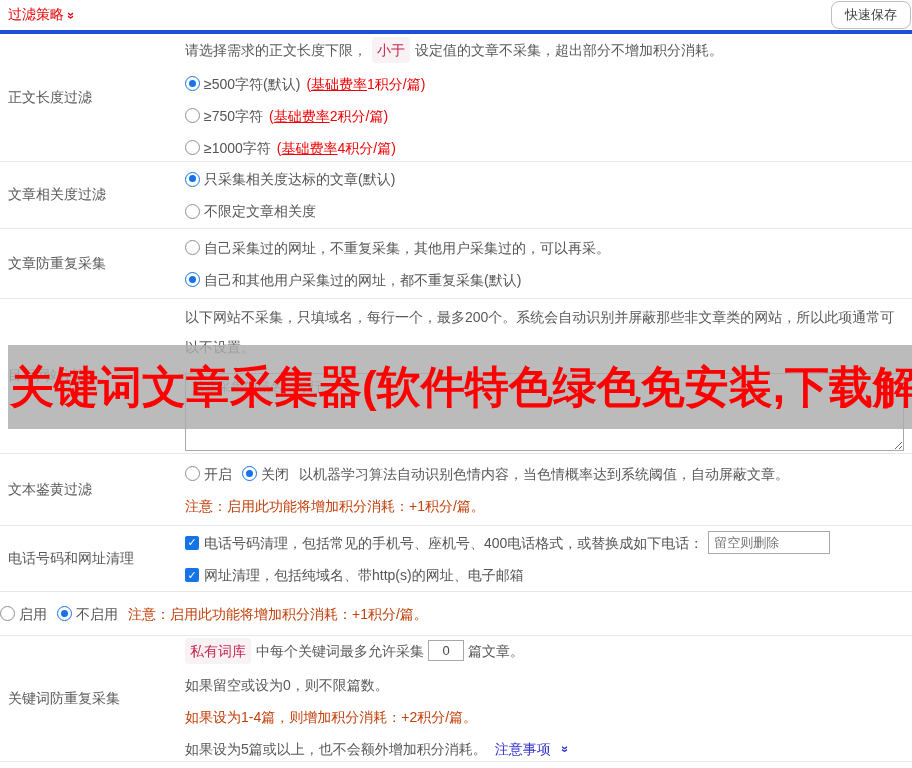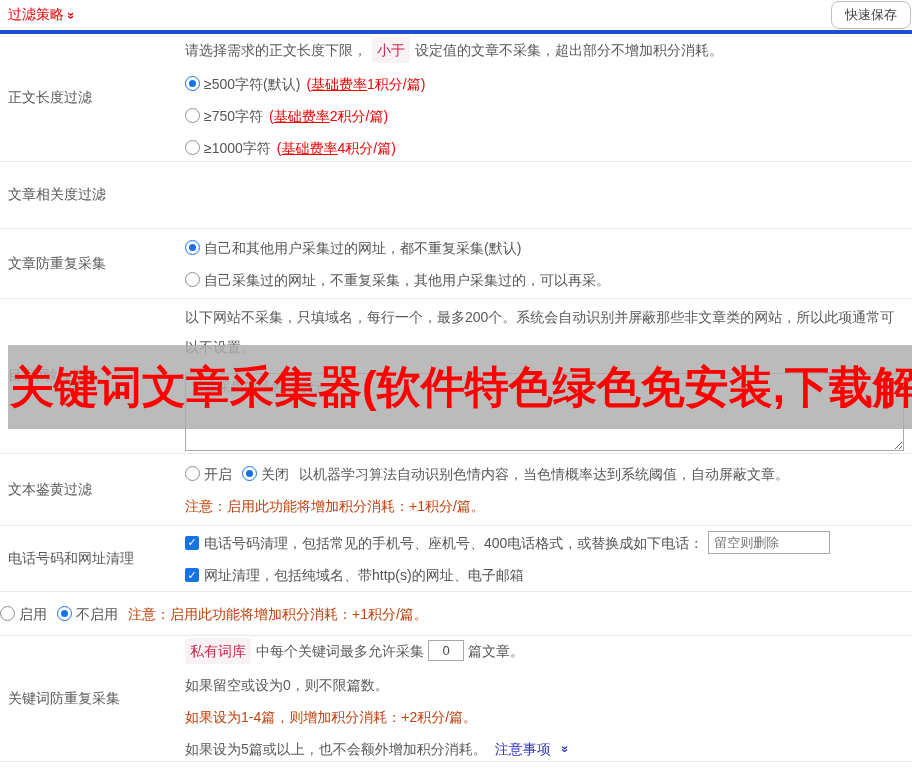--- a/index.html
+++ b/index.html
@@ -92,32 +92,42 @@
     <div class="ln">
       <span class="radio"></span>
       <span class="opt-label">≥1000字符</span>
       <span class="fee"><span>(</span><u>基础费率</u><span>4积分/篇)</span></span>
     </div>
   </div>
 </div>
 
 <div class="row r2">
   <div class="row-label">文章相关度过滤</div>
+  <div class="row-content">
+    <div class="ln">
+      <span class="radio checked"></span>
+      <span class="opt-label">只采集相关度达标的文章(默认)</span>
+    </div>
+    <div class="ln">
+      <span class="radio"></span>
+      <span class="opt-label">不限定文章相关度</span>
+    </div>
+  </div>
 </div>
 
 <div class="row r3">
   <div class="row-label">文章防重复采集</div>
   <div class="row-content">
     <div class="ln">
+      <span class="radio"></span>
+      <span class="opt-label">自己采集过的网址，不重复采集，其他用户采集过的，可以再采。</span>
+    </div>
+    <div class="ln">
       <span class="radio checked"></span>
       <span class="opt-label">自己和其他用户采集过的网址，都不重复采集(默认)</span>
-    </div>
-    <div class="ln">
-      <span class="radio"></span>
-      <span class="opt-label">自己采集过的网址，不重复采集，其他用户采集过的，可以再采。</span>
     </div>
   </div>
 </div>
 
 <div class="row r4">
   <div class="row-label">目标网站过滤</div>
   <div class="row-content">
     <div class="para" style="width:719px">以下网站不采集，只填域名，每行一个，最多200个。系统会自动识别并屏蔽那些非文章类的网站，所以此项通常可以不设置。</div>
     <textarea class="domains" placeholder="禁止采集的域名，每行一个" style=""></textarea>
   </div>

